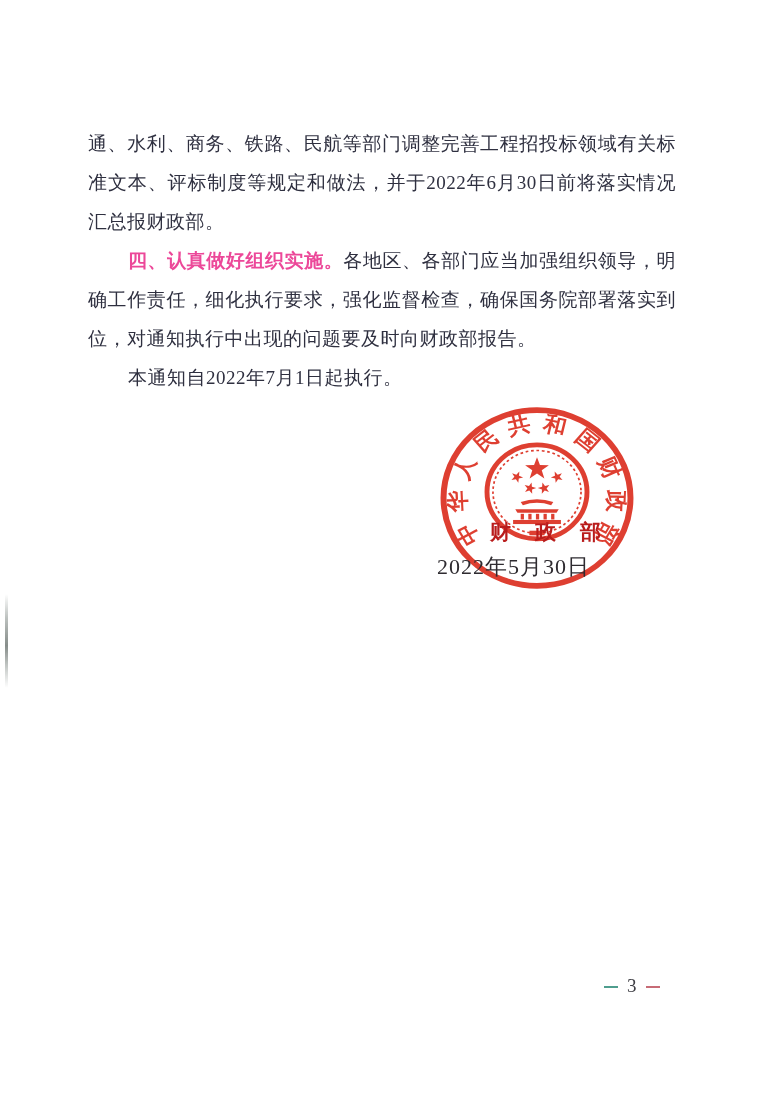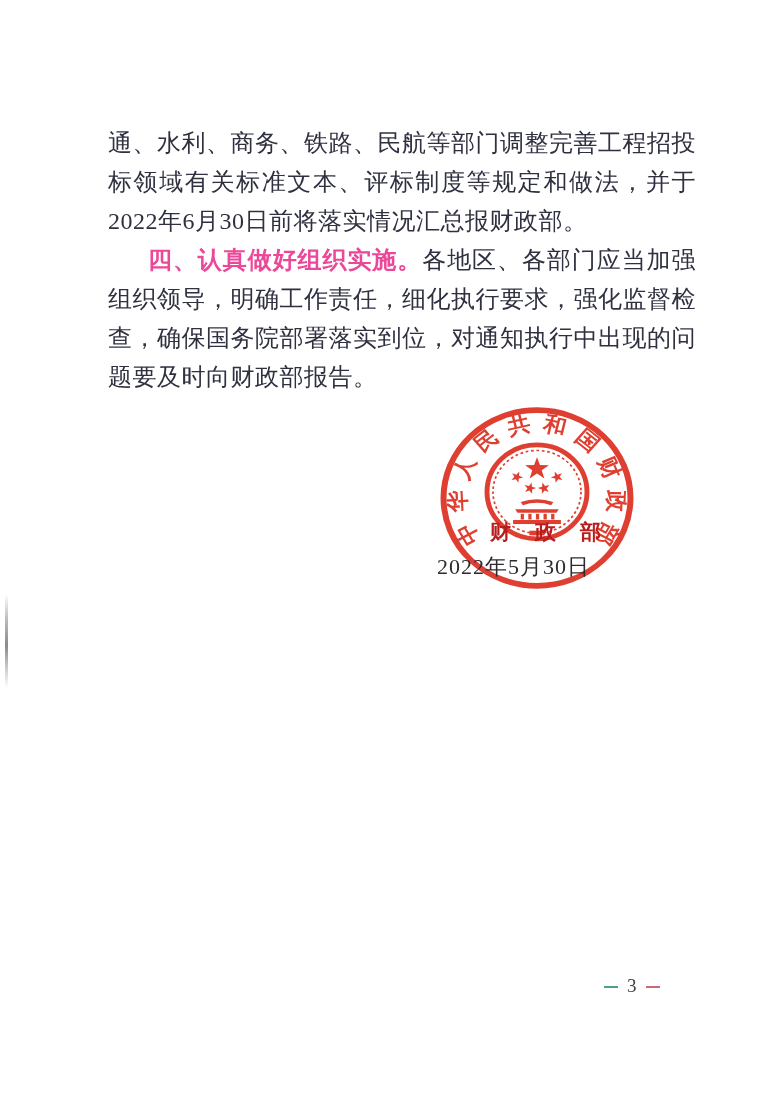--- a/index.html
+++ b/index.html
@@ -21,22 +21,22 @@
     position:absolute;left:5px;top:594px;width:3px;height:94px;
     background:linear-gradient(180deg,
       rgba(140,150,145,0) 0%,
       rgba(110,120,115,.45) 25%,
       rgba(70,80,75,.65) 55%,
       rgba(110,120,115,.35) 80%,
       rgba(140,150,145,0) 100%);
     filter:blur(.4px);
   }
   .body-text{
-    position:absolute;left:108px;top:124px;width:588px;
-    font-size:24px;line-height:39px;
+    position:absolute;left:88px;top:124px;width:588px;
+    font-size:19px;line-height:39px;
     color:var(--ink);
     text-align:justify;
     letter-spacing:.5px;
   }
   .body-text p{margin:0;}
   .body-text p.indent{text-indent:40px;}
   .para-lead{font-weight:bold;color:#ec4899;}
   .seal{
     position:absolute;left:437px;top:404px;width:200px;height:188px;
     opacity:.95;
@@ -80,20 +80,21 @@
   }
 </style>
 </head>
 <body>
 
 <div class="scan-streak"></div>
 
 <div class="body-text">
   <p><span>通、水利、商务、铁路、民航等部门调整完善工程招投标领域有关标准文本、评标制度等规定和做法，并于2022年6月30日前将落实情况汇总报财政部。</span></p>
   <p class="indent"><span class="para-lead">四、认真做好组织实施。</span><span>各地区、各部门应当加强组织领导，明确工作责任，细化执行要求，强化监督检查，确保国务院部署落实到位，对通知执行中出现的问题要及时向财政部报告。</span></p>
+  <p class="indent"><span>本通知自2022年7月1日起执行。</span></p>
 </div>
 
 <div class="seal">
   <svg viewBox="0 0 184 184" preserveAspectRatio="none">
     <defs>
       <path id="star" d="M0,-10 L2.35,-3.24 L9.51,-3.09 L3.8,1.24 L5.88,8.09 L0,4 L-5.88,8.09 L-3.8,1.24 L-9.51,-3.09 L-2.35,-3.24 Z"></path>
     </defs>
 
     <circle class="seal-red-stroke" cx="92" cy="92" r="86" stroke-width="5.5"></circle>
 

